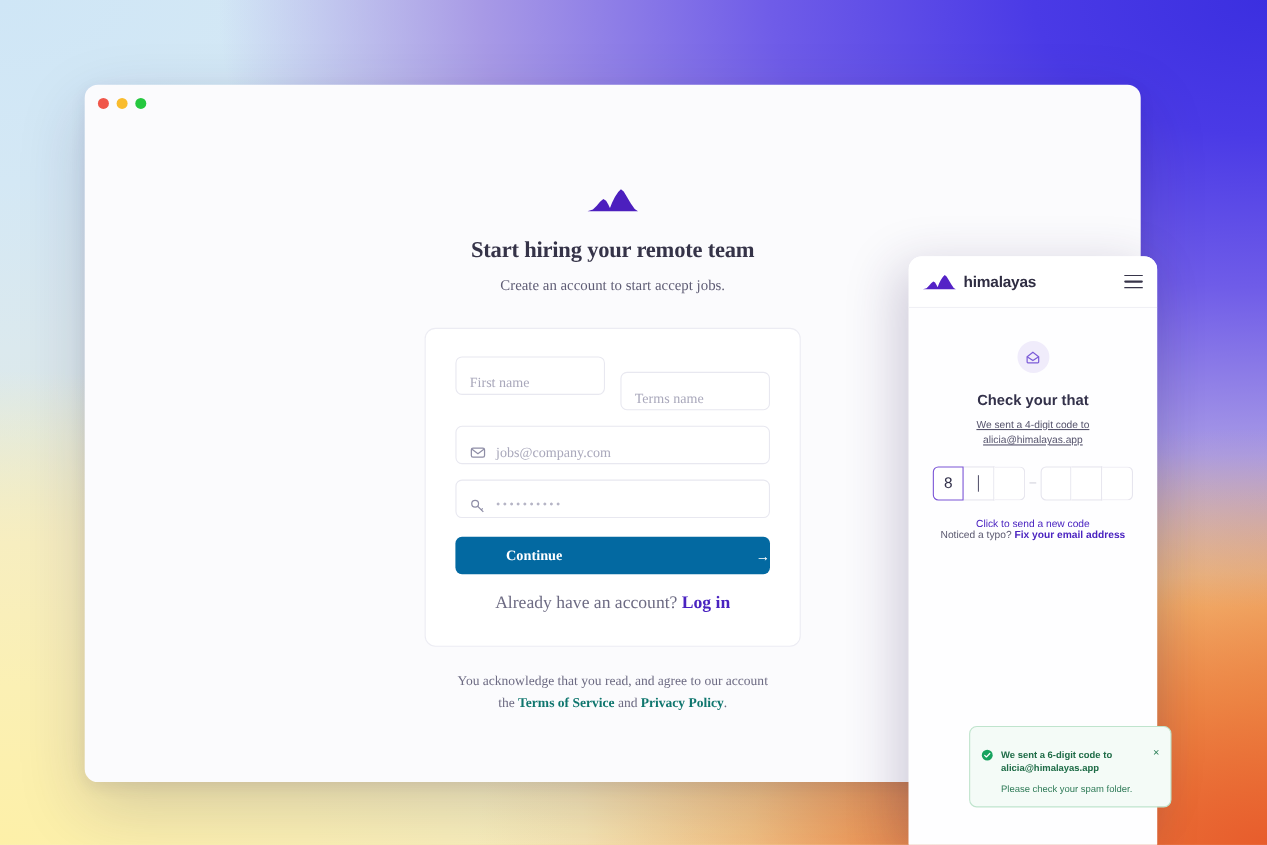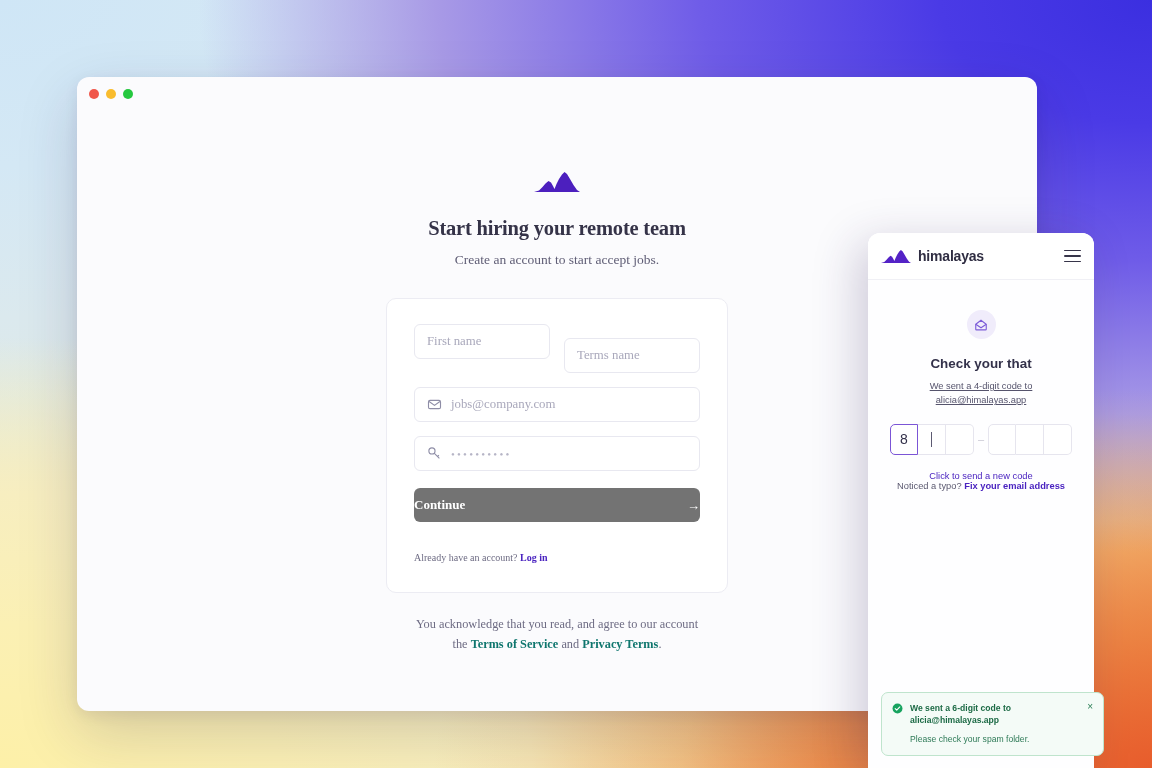--- a/index.html
+++ b/index.html
@@ -52,54 +52,55 @@
     border: 1px solid #ececf3;
     border-radius: 10px;
     padding: 25px 27px 29px;
   }
   .row { display: flex; gap: 14px; }
   .field {
     height: 35px; width: 100%;
     border: 1px solid #e8e8f0;
     border-radius: 6px;
     background: #fff;
-    display: flex; align-items: center;
+    display: flex; 
     padding: 16px 12px;
     gap: 9px;
   }
   .field + .field, .row + .field { margin-top: 14px; }
   .field-text { font-size: 12.8px; color: #a9a8bb; }
   .field-text.dots-pw { letter-spacing: 2.2px; font-size: 11px; color: #b6b5c6; }
   .ficon { flex: 0 0 auto; width: 15px; height: 15px; color: #8e8da6; display: block; }
 
   .continue-btn {
     margin-top: 17px;
     width: 100%; height: 34px;
-    background: #737373;
+    background: #0369a1;
     color: #fff;
     border: none; border-radius: 6px;
     font-family: inherit; font-size: 13px; font-weight: 700;
     display: flex; align-items: center; justify-content: space-between; gap: 10px;
     cursor: pointer;
+    padding-left: 46px;
   }
   .arrow { font-size: 13px; line-height: 1; }
 
-  .login-line { margin-top: 30px; text-align: left; font-size: 10px; color: #6d6b83; }
+  .login-line { margin-top: 18px; text-align: center; font-size: 16px; color: #6d6b83; }
   .login-line a { color: #4a23c0; font-weight: 700; text-decoration: none; }
 
   .terms {
     margin-top: 22px; width: 300px; text-align: center;
     font-size: 12.3px; line-height: 1.6; color: #6d6b83;
   }
   .terms a { color: #0f766e; font-weight: 700; text-decoration: none; }
 
   
   .mobile {
     position: absolute;
-    left: 868px; top: 233px;
+    left: 826px; top: 233px;
     width: 226px; height: 535px;
     background: #fff;
     border-radius: 12px 12px 0 0;
     box-shadow: -10px 10px 46px rgba(50,30,90,0.22);
     overflow: hidden;
   }
   .m-header {
     height: 47px; display: flex; align-items: center; justify-content: space-between;
     padding: 0 13px; border-bottom: 1px solid #f0f0f5; background: #fff;
   }
@@ -140,26 +141,26 @@
   .caret { width: 1.3px; height: 15px; background: #5c5a72; }
   .otp-dash { width: 14px; text-align: center; color: #c9c8d4; font-size: 11px; }
 
   .m-link { margin-top: 16px; font-size: 9.3px; font-weight: 400; color: #4a23c0; text-decoration: none; }
   .m-typo { font-size: 9.3px; color: #5b5970; }
   .m-typo a { color: #4a23c0; font-weight: 700; text-decoration: none; }
 
   
   .toast {
     position: absolute;
-    left: 881px; top: 692px;
-    width: 223px;
+    left: 881px; top: 660px;
+    width: 184px;
     background: #f4fbf7;
     border: 1px solid #bfe4cd;
     border-radius: 7px;
-    padding: 9px 10px 11px;
+    padding: 19px 10px 11px;
   }
   .toast-top { display: flex; align-items: flex-start; gap: 7px; }
   .toast-check { flex: 0 0 auto; width: 11px; height: 11px; margin-top: 1px; }
   .toast-main { flex: 1; font-size: 8.6px; font-weight: 700; color: #1d6b46; line-height: 1.45; }
   .toast-close { flex: 0 0 auto; color: #2e8059; font-size: 10px; line-height: 1; cursor: pointer; padding-left: 4px; }
   .toast-sub { margin-top: 7px; margin-left: 18px; font-size: 8.6px; color: #2f7b58; }
 </style>
 </head>
 <body>
 
@@ -219,21 +220,21 @@
         <span>Already have an account?</span>
         <a href="#">Log in</a>
       </div>
     </div>
 
     <div class="terms">
       <span>You acknowledge that you read, and agree to our</span>
       <span>account the</span>
       <a href="#">Terms of Service</a>
       <span>and</span>
-      <a href="#">Privacy Terms</a><span>.</span>
+      <a href="#">Privacy Policy</a><span>.</span>
     </div>
 
   </div>
 </div>
 
 <div class="mobile">
 
   <div class="m-header">
     <div class="m-brand">
       <svg class="m-logo" viewBox="0 0 46 22">

